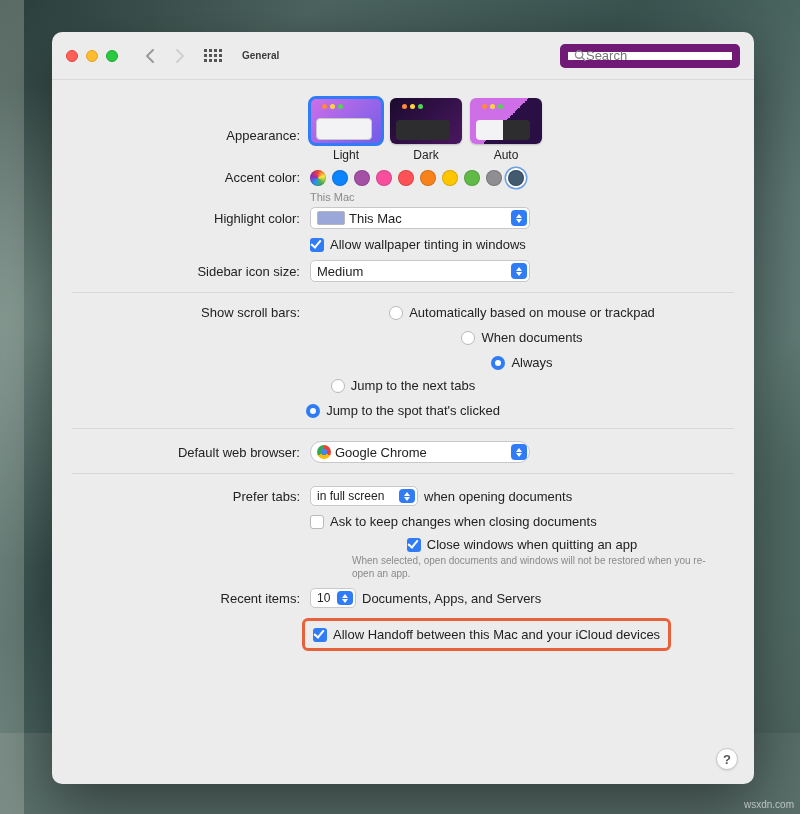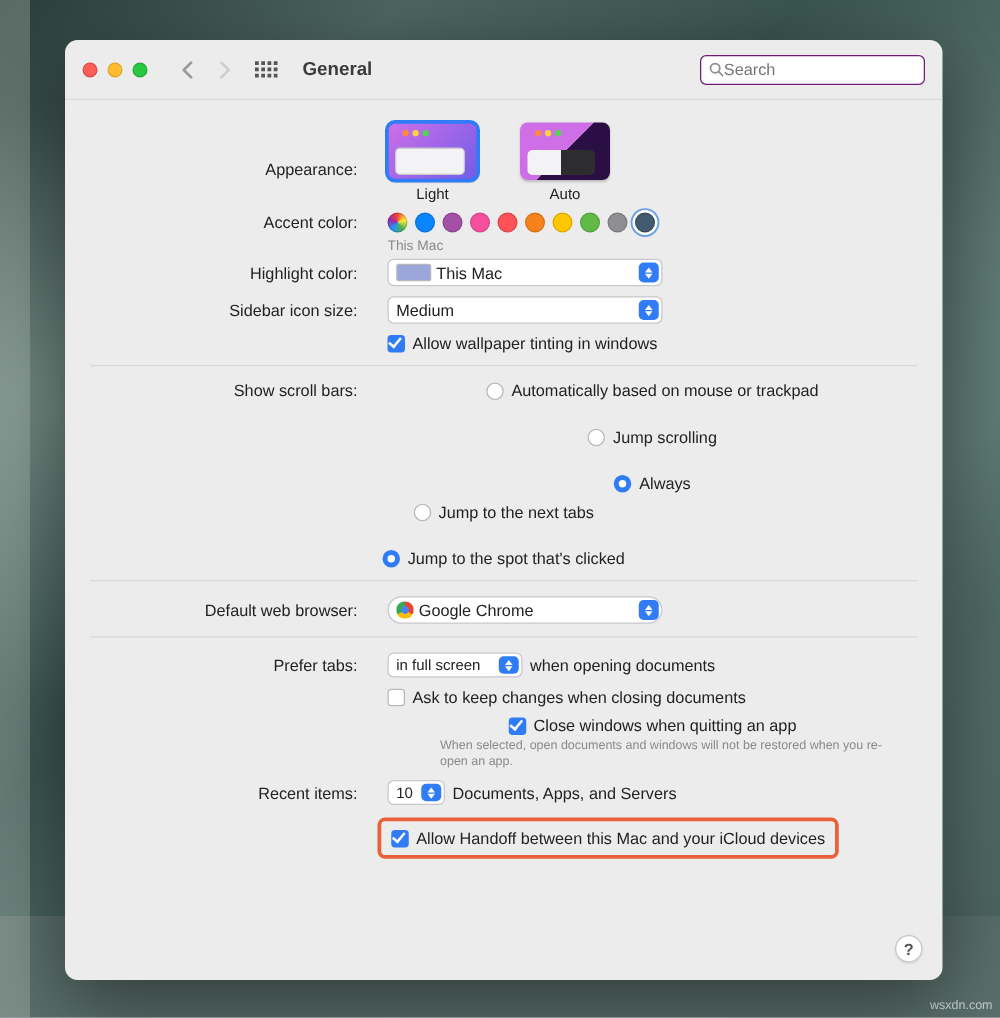--- a/index.html
+++ b/index.html
@@ -40,34 +40,34 @@
     border-bottom: 1px solid #d9d9d9;
   }
   .traffic { display:flex; gap:8px; margin-right:12px;}
   .dot{width:12px;height:12px;border-radius:50%;}
   .dot.red{background:#ff5f57;border:1px solid #e14640;}
   .dot.yellow{background:#febc2e;border:1px solid #e1a325;}
   .dot.green{background:#28c840;border:1px solid #1faa33;}
   .navbtn{width:20px;height:20px;display:flex;align-items:center;justify-content:center;color:#9a9a9a;}
   .grid-icon{display:grid;grid-template-columns:repeat(4,3px);grid-auto-rows:3px;gap:2px;margin:0 4px;}
   .grid-icon span{background:#555;}
-  .title{font-weight:600;font-size:15px;color:#3b3b3b;margin-left:6px;}
+  .title{font-weight:600;font-size:10px;color:#3b3b3b;margin-left:6px;}
   .search{
-    margin-left:auto;width:180px;height:24px;border:1px solid #701a75;border-radius:5px;
+    margin-left:auto;width:180px;height:24px;border:8px solid #701a75;border-radius:5px;
     background:#fff;display:flex;align-items:center;padding:0 6px;gap:0;color:#9b9b9b;
   }
   .search input{border:none;outline:none;width:100%;font-size:13px;color:#333;background:transparent;}
   .content{flex:1;overflow:auto;padding: 18px 20px 20px 20px;}
   .row{display:flex;align-items:center;margin-bottom:8px;}
   .row.top{align-items:flex-start;}
-  .lab{width:238px;text-align:right;padding-right:24px;color:#222;flex-shrink:0;}
+  .lab{width:238px;text-align:right;padding-right:10px;color:#222;flex-shrink:0;}
   .val{flex:1;display:flex;align-items:center;gap:6px;flex-wrap:wrap;}
   .sep{height:1px;background:#d8d8d8;margin:10px 0 12px 0;}
   
-  .thumbs{display:flex;gap:34px;}
+  .thumbs{display:flex;gap:8px;}
   .thumb{width:72px;text-align:center;}
   .thumb-img{width:72px;height:46px;border-radius:6px;position:relative;overflow:hidden;box-shadow:0 1px 2px rgba(0,0,0,.2);}
   .thumb-img::after{content:"";position:absolute;left:6px;bottom:4px;width:54px;height:20px;border-radius:4px;}
   .thumb.light .thumb-img{background:linear-gradient(135deg,#cf6fe8,#6f5de8);}
   .thumb.light .thumb-img::after{background:#f3f3f5;border:1px solid #c7c7cc;}
   .thumb.dark .thumb-img{background:linear-gradient(135deg,#1b0a2e,#4a1760);}
   .thumb.dark .thumb-img::after{background:#2d2d30;}
   .thumb.auto .thumb-img{background:linear-gradient(135deg,#cf6fe8 0 50%,#2a0f45 50%);}
   .thumb.auto .thumb-img::after{background:linear-gradient(to right,#f3f3f5 0 50%,#2d2d30 50%);}
   .thumb.selected .thumb-img{outline:3px solid #2f7cf6;outline-offset:-1px;}
@@ -99,21 +99,21 @@
   .swatch-chip{width:28px;height:14px;background:#9aa7d8;border:1px solid #b6b6bd;border-radius:2px;margin-right:4px;}
   
   .cb{width:14px;height:14px;border-radius:3px;flex-shrink:0;position:relative;}
   .cb.checked{background:#2f7cf6;}
   .cb.checked::after{content:"";position:absolute;left:3px;top:0px;width:4px;height:8px;border:solid #fff;border-width:0 2px 2px 0;transform:rotate(40deg);}
   .cb.unchecked{background:#fff;border:1px solid #b8b8bd;}
   .radio{width:14px;height:14px;border-radius:50%;flex-shrink:0;position:relative;}
   .radio.off{background:#fff;border:1px solid #b8b8bd;}
   .radio.on{background:#2f7cf6;}
   .radio.on::after{content:"";position:absolute;left:4px;top:4px;width:6px;height:6px;border-radius:50%;background:#fff;}
-  .stack{display:flex;flex-direction:column;gap:22px;}
+  .stack{display:flex;flex-direction:column;gap:10px;}
   .fine{font-size:10px;color:#8a8a8a;line-height:1.3;margin-left:20px;max-width:360px;}
   .chrome-icon{width:14px;height:14px;border-radius:50%;background:
     radial-gradient(circle at 50% 50%,#4285f4 0 30%,transparent 31%),
     conic-gradient(#ea4335 0 120deg,#fbbc05 120deg 240deg,#34a853 240deg 360deg);
     margin-right:4px;}
   .highlight-box{border:3px solid #e8613a;border-radius:6px;padding:6px 8px;margin:2px 0 0 -8px;display:inline-flex;align-items:center;gap:6px;}
   .help{
     position:absolute;right:16px;bottom:14px;width:22px;height:22px;border-radius:50%;
     background:#fff;border:1px solid #c7c7cc;display:flex;align-items:center;justify-content:center;
     color:#555;font-weight:600;box-shadow:0 1px 2px rgba(0,0,0,.1);
@@ -172,20 +172,30 @@
         <div class="thumbs">
           <div class="thumb light selected">
             <div class="thumb-img">
                 <div class="thumb-dots">
                   <b></b>
                   <b></b>
                   <b></b>
                 </div>
               </div>
             <div class="thumb-lab">Light</div>
+          </div>
+          <div class="thumb dark">
+            <div class="thumb-img">
+                <div class="thumb-dots">
+                  <b></b>
+                  <b></b>
+                  <b></b>
+                </div>
+              </div>
+            <div class="thumb-lab">Dark</div>
           </div>
           <div class="thumb auto">
             <div class="thumb-img">
                 <div class="thumb-dots">
                   <b></b>
                   <b></b>
                   <b></b>
                 </div>
               </div>
             <div class="thumb-lab">Auto</div>
@@ -218,49 +228,49 @@
       <div class="val">
         <div class="select" style="width:220px;">
           <span class="swatch-chip"></span>
           <span>This Mac</span>
           <span class="arrows"></span>
         </div>
       </div>
     </div>
 
     <div class="row">
+      <div class="lab"></div>
+      <div class="val">
+        <div class="cb checked"></div>
+        <span>Allow wallpaper tinting in windows</span>
+      </div>
+    </div>
+
+    <div class="row">
       <div class="lab">Sidebar icon size:</div>
       <div class="val">
         <div class="select" style="width:220px;">
           <span>Medium</span>
           <span class="arrows"></span>
         </div>
-      </div>
-    </div>
-
-    <div class="row">
-      <div class="lab"></div>
-      <div class="val">
-        <div class="cb checked"></div>
-        <span>Allow wallpaper tinting in windows</span>
       </div>
     </div>
 
     <div class="sep"></div>
 
     <div class="row top">
       <div class="lab">Show scroll bars:</div>
       <div class="val stack">
         <div style="display:flex;gap:6px;align-items:center;">
           <div class="radio off"></div>
           <span>Automatically based on mouse or trackpad</span>
         </div>
         <div style="display:flex;gap:6px;align-items:center;">
           <div class="radio off"></div>
-          <span>Jump scrolling</span>
+          <span>When documents</span>
         </div>
         <div style="display:flex;gap:6px;align-items:center;">
           <div class="radio on"></div>
           <span>Always</span>
         </div>
       </div>
     </div>
 
     <div class="row top" style="margin-top:8px;">
       <div class="val stack">

